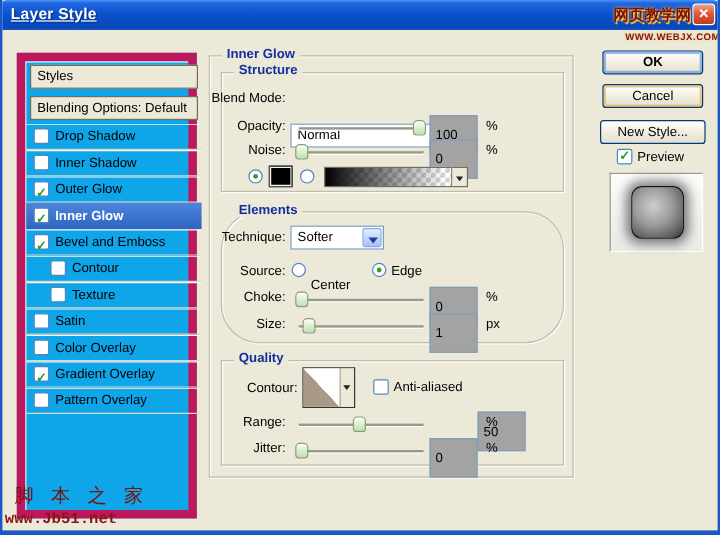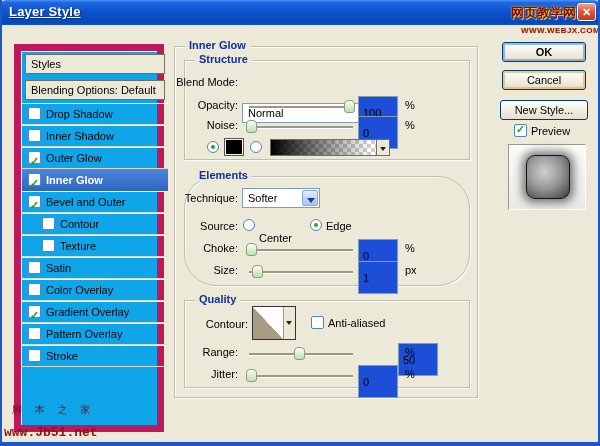--- a/index.html
+++ b/index.html
@@ -65,21 +65,21 @@
   .combo { position:absolute; height:20px; background:#fff; border:1px solid #7f9db9; }
   .combo .ctext { position:absolute; left:5px; top:3px; }
   .combo .carrow { position:absolute; right:1px; top:1px; bottom:1px; width:16px;
     background:linear-gradient(180deg,#e5effe,#c2d8fb 50%,#a4c3f5); border:1px solid #86a7e8; border-radius:2px; }
   .combo .carrow::after { content:""; position:absolute; left:4px; top:7px;
     border:4px solid transparent; border-top:5px solid #1c3f94; }
   .track { position:absolute; height:2px; background:#9b988a; box-shadow:0 1px 0 #fff; width:104px; }
   .thumb { position:absolute; top:-6px; width:11px; height:13px;
     background:linear-gradient(180deg,#f8fff6,#d4ecc8 60%,#bfe0b0);
     border:1px solid #89a07e; border-radius:4px 4px 3px 3px; box-shadow: inset 0 1px 0 #fff; }
-  .num { position:absolute; width:40px; height:33px; background:#1d4ed8; border:1px solid #7f9db9;
+  .num { position:absolute; width:40px; height:33px; background:#a3a3a3; border:1px solid #7f9db9;
     font-family:"Liberation Sans",sans-serif; font-size:11px; padding:1px 4px; }
   .unit { position:absolute; }
   
   #color-swatch { position:absolute; left:222px; top:138px; width:20px; height:18px; background:#000;
     border:1px solid #555; box-shadow:0 0 0 1px #f5f3e8 inset; }
   #grad-bar { position:absolute; left:268px; top:139px; width:107px; height:17px; border:1px solid #6f6f62;
     background-color:#fff;
     background-image: linear-gradient(45deg,#cfcfcf 25%,transparent 25%,transparent 75%,#cfcfcf 75%),
                       linear-gradient(45deg,#cfcfcf 25%,transparent 25%,transparent 75%,#cfcfcf 75%);
     background-size:8px 8px; background-position:0 0,4px 4px; }
@@ -106,21 +106,21 @@
   #newstyle-btn{ left:498px; top:100px; width:88px; }
   #preview-cb { position:absolute; left:512px; top:124px; }
   #preview-label { position:absolute; left:529px; top:125px; }
   #preview-thumb { position:absolute; left:506px; top:144px; width:78px; height:66px;
     background:linear-gradient(180deg,#fcfcfa,#e9e9e6); border-top:1px solid #9a9a8c; border-left:1px solid #9a9a8c;
     border-right:1px solid #fff; border-bottom:1px solid #fff; }
   #preview-swatch { position:absolute; left:17px; top:10px; width:44px; height:44px; border-radius:9px;
     background: radial-gradient(circle at 42% 38%, #cfcfcf 0%, #9a9a9a 45%, #5d5d5d 80%, #2e2e2e 100%);
     border:1px solid #141414; box-shadow: 0 0 9px 4px rgba(25,25,25,.55); }
   
-  #jb51-name { position:absolute; left:10px; top:403px; color:#7a1010; font-size:10px; letter-spacing:5px; }
+  #jb51-name { position:absolute; left:10px; top:403px; color:#7a1010; font-size:16px; letter-spacing:5px; }
   #jb51-url  { position:absolute; left:2px;  top:425px; color:#8b1414; font-size:13px; font-weight:bold;
     font-family:"Liberation Mono", monospace; }
 </style>
 </head>
 <body>
 
 <div id="dialog">
 
   <div id="titlebar">
     <span id="title-text">Layer Style</span>
@@ -144,21 +144,21 @@
         <div class="srow">
           <span class="cb checked"></span>
           <span class="lbl">Outer Glow</span>
         </div>
         <div class="srow selected">
           <span class="cb checked"></span>
           <span class="lbl">Inner Glow</span>
         </div>
         <div class="srow">
           <span class="cb checked"></span>
-          <span class="lbl">Bevel and Outer</span>
+          <span class="lbl">Bevel and Emboss</span>
         </div>
         <div class="srow indent">
           <span class="cb"></span>
           <span class="lbl">Contour</span>
         </div>
         <div class="srow indent">
           <span class="cb"></span>
           <span class="lbl">Texture</span>
         </div>
         <div class="srow">
@@ -169,24 +169,20 @@
           <span class="cb"></span>
           <span class="lbl">Color Overlay</span>
         </div>
         <div class="srow">
           <span class="cb checked"></span>
           <span class="lbl">Gradient Overlay</span>
         </div>
         <div class="srow">
           <span class="cb"></span>
           <span class="lbl">Pattern Overlay</span>
-        </div>
-        <div class="srow">
-          <span class="cb"></span>
-          <span class="lbl">Stroke</span>
         </div>
       </div>
   </div>
 
   <div id="main-box" class="gbox">
     <span class="legend">Inner Glow</span>
   </div>
 
   <div id="struct-box" class="gbox">
     <span class="legend">Structure</span>

